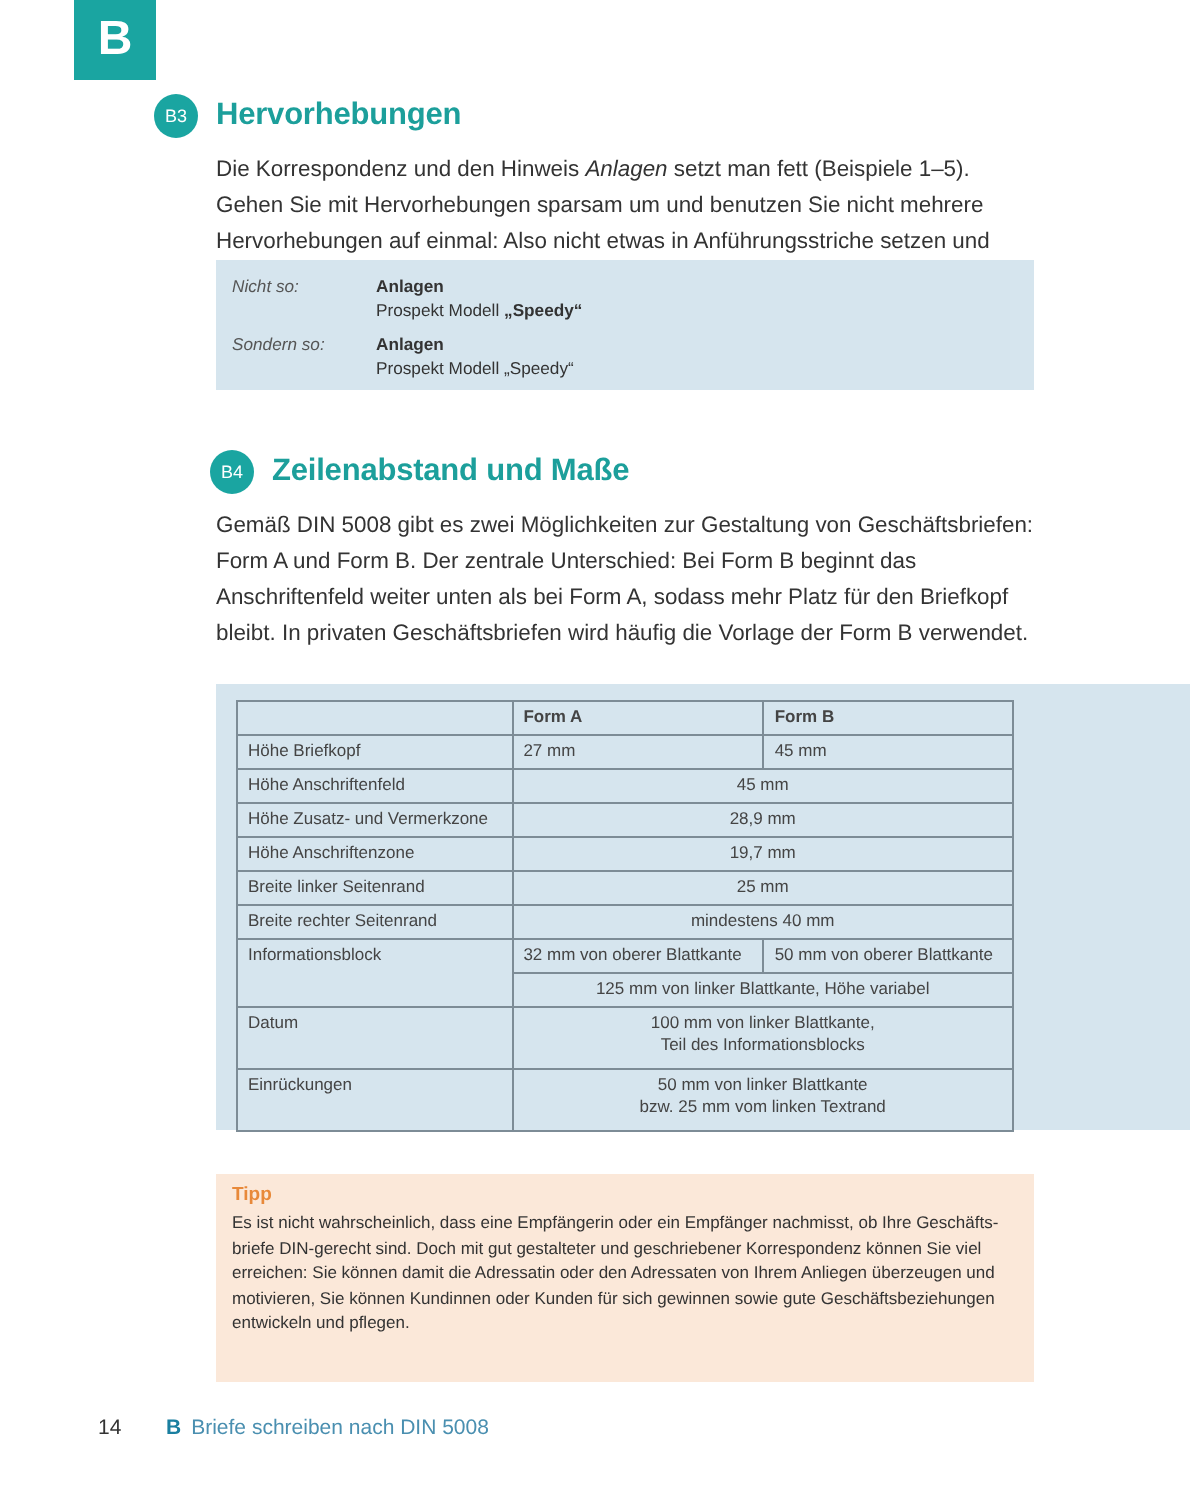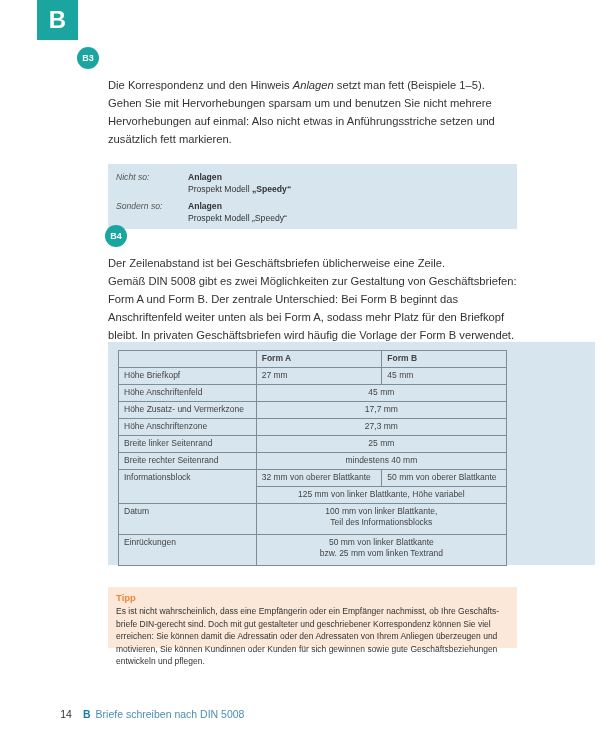--- a/index.html
+++ b/index.html
@@ -3,56 +3,57 @@
 <meta charset="utf-8">
 <style>
   html, body { margin:0; padding:0; background:#ffffff; }
   body { width:600px; height:750px; position:relative; overflow:hidden;
          font-family:"DejaVu Sans", "Liberation Sans", sans-serif; color:#2b2b2b; }
   .chapter-box { position:absolute; left:37px; top:0; width:41px; height:40px; background:#1aa5a1;
                  color:#fff; font-weight:bold; font-size:24px; display:flex; align-items:center;
                  justify-content:center; font-family:"Liberation Sans", sans-serif; }
   .sec-head { position:absolute; left:77px; display:flex; align-items:center; }
   .badge { width:22px; height:22px; border-radius:50%; background:#1aa5a1; color:#fff;
-           font-size:9px; font-weight:bold; display:flex; align-items:center; justify-content:center;
+           font-size:9px; font-weight:normal; display:flex; align-items:center; justify-content:center;
            font-family:"Liberation Sans", sans-serif; }
   .sec-title { margin-left:9px; color:#1c9f9b; font-size:15.5px; font-weight:bold;
                font-family:"Liberation Sans", sans-serif; letter-spacing:-0.1px; }
   .body-text { position:absolute; left:108px; width:410px; font-size:11.2px; line-height:18px;
                color:#333; font-family:"Liberation Sans", sans-serif; }
   .body-text p { margin:0; }
   .body-text em { font-style:italic; }
-  .example-box { position:absolute; left:108px; top:130px; width:409px; height:65px; background:#d6e5ee;margin-top:34px; }
+  .example-box { position:absolute; left:108px; top:130px; width:409px; height:65px; background:#d6e5ee; }
   .ex-row { position:absolute; left:8px; font-size:8.6px; line-height:12px; font-family:"Liberation Sans", sans-serif; color:#333; }
   .ex-label { position:absolute; left:0; width:70px; font-style:italic; color:#555; }
   .ex-content { position:absolute; left:72px; width:300px; }
   .ex-content b { font-weight:bold; }
   .table-wrap { position:absolute; left:108px; top:342px; width:487px; height:223px; background:#d6e5ee; }
   table.dim { position:absolute; left:10px; top:8px; width:389px; border-collapse:collapse;
               font-size:8.5px; font-family:"Liberation Sans", sans-serif; color:#444; }
   table.dim td, table.dim th { border:1px solid #7d8c96; padding:2px 5px; height:12px; vertical-align:top; line-height:11px; }
   table.dim th { text-align:left; font-weight:bold; }
   table.dim td.c { text-align:center; }
-  .tipp-box { position:absolute; left:108px; top:587px; width:409px; height:61px; background:#fbe8d9; }
+  .tipp-box { position:absolute; left:108px; top:587px; width:409px; height:104px; background:#fbe8d9; }
   .tipp-title { position:absolute; left:8px; top:5px; font-size:9.5px; font-weight:bold; color:#e8893a; font-family:"Liberation Sans", sans-serif; }
   .tipp-text { position:absolute; left:8px; top:18px; width:396px; font-size:8.5px; line-height:12.6px; color:#333; font-family:Liberation Sans, sans-serif; }
-  .footer { position:absolute; top:708px; left:49px; font-size:10.5px; font-family:"Liberation Sans", sans-serif; display:flex; align-items:center;text-align:center; }
+  .footer { position:absolute; top:708px; left:49px; font-size:10.5px; font-family:"Liberation Sans", sans-serif; display:flex; align-items:center; }
   .page-no { color:#333; width:34px; }
   .footer-letter { color:#1a7fa0; font-weight:bold; margin-right:5px; }
   .footer-title { color:#4a8fb0; }
 </style>
 </head>
 <body>
 
 <div class="chapter-box">
   <span>B</span>
 </div>
 
 <div class="sec-head" style="top:47px;">
   <div class="badge">B3</div>
+  <div class="sec-title">Hervorhebungen</div>
 </div>
 <div class="body-text" style="top:76px;">
   <p><span>Die Korrespondenz und den Hinweis </span><em>Anlagen</em><span> setzt man fett (Beispiele 1–5). Gehen Sie mit Hervorhebungen sparsam um und benutzen Sie nicht mehrere Hervorhebungen auf einmal: Also nicht etwas in Anführungsstriche setzen und zusätzlich fett markieren.</span></p>
 </div>
 
 <div class="example-box">
   <div class="ex-row" style="top:7px;">
     <span class="ex-label">Nicht so:</span>
     <div class="ex-content">
       <b>Anlagen</b><br>
@@ -63,23 +64,23 @@
     <span class="ex-label">Sondern so:</span>
     <div class="ex-content">
       <b>Anlagen</b><br>
       <span>Prospekt Modell „Speedy“</span>
     </div>
   </div>
 </div>
 
 <div class="sec-head" style="top:225px;margin-left:28px;">
   <div class="badge">B4</div>
+  <div class="sec-title">Zeilenabstand und Maße</div>
 </div>
 <div class="body-text" style="top:254px;">
-  <p>Der Zeilenabstand ist bei Geschäftsbriefen üblicherweise eine Zeile.</p>
   <p>Gemäß DIN 5008 gibt es zwei Möglichkeiten zur Gestaltung von Geschäftsbriefen: Form A und Form B. Der zentrale Unterschied: Bei Form B beginnt das Anschriftenfeld weiter unten als bei Form A, sodass mehr Platz für den Briefkopf bleibt. In privaten Geschäftsbriefen wird häufig die Vorlage der Form B verwendet.</p>
 </div>
 
 <div class="table-wrap">
   <table class="dim">
     <colgroup>
         <col style="width:138px">
         <col style="width:126px">
         <col style="width:125px">
       </colgroup>
@@ -93,25 +94,25 @@
       <td>Höhe Briefkopf</td>
       <td>27 mm</td>
       <td>45 mm</td>
     </tr>
     <tr>
       <td>Höhe Anschriftenfeld</td>
       <td class="c" colspan="2">45 mm</td>
     </tr>
     <tr>
       <td>Höhe Zusatz- und Vermerkzone</td>
-      <td class="c" colspan="2">17,7 mm</td>
+      <td class="c" colspan="2">28,9 mm</td>
     </tr>
     <tr>
       <td>Höhe Anschriftenzone</td>
-      <td class="c" colspan="2">27,3 mm</td>
+      <td class="c" colspan="2">19,7 mm</td>
     </tr>
     <tr>
       <td>Breite linker Seitenrand</td>
       <td class="c" colspan="2">25 mm</td>
     </tr>
     <tr>
       <td>Breite rechter Seitenrand</td>
       <td class="c" colspan="2">mindestens 40 mm</td>
     </tr>
     <tr>

